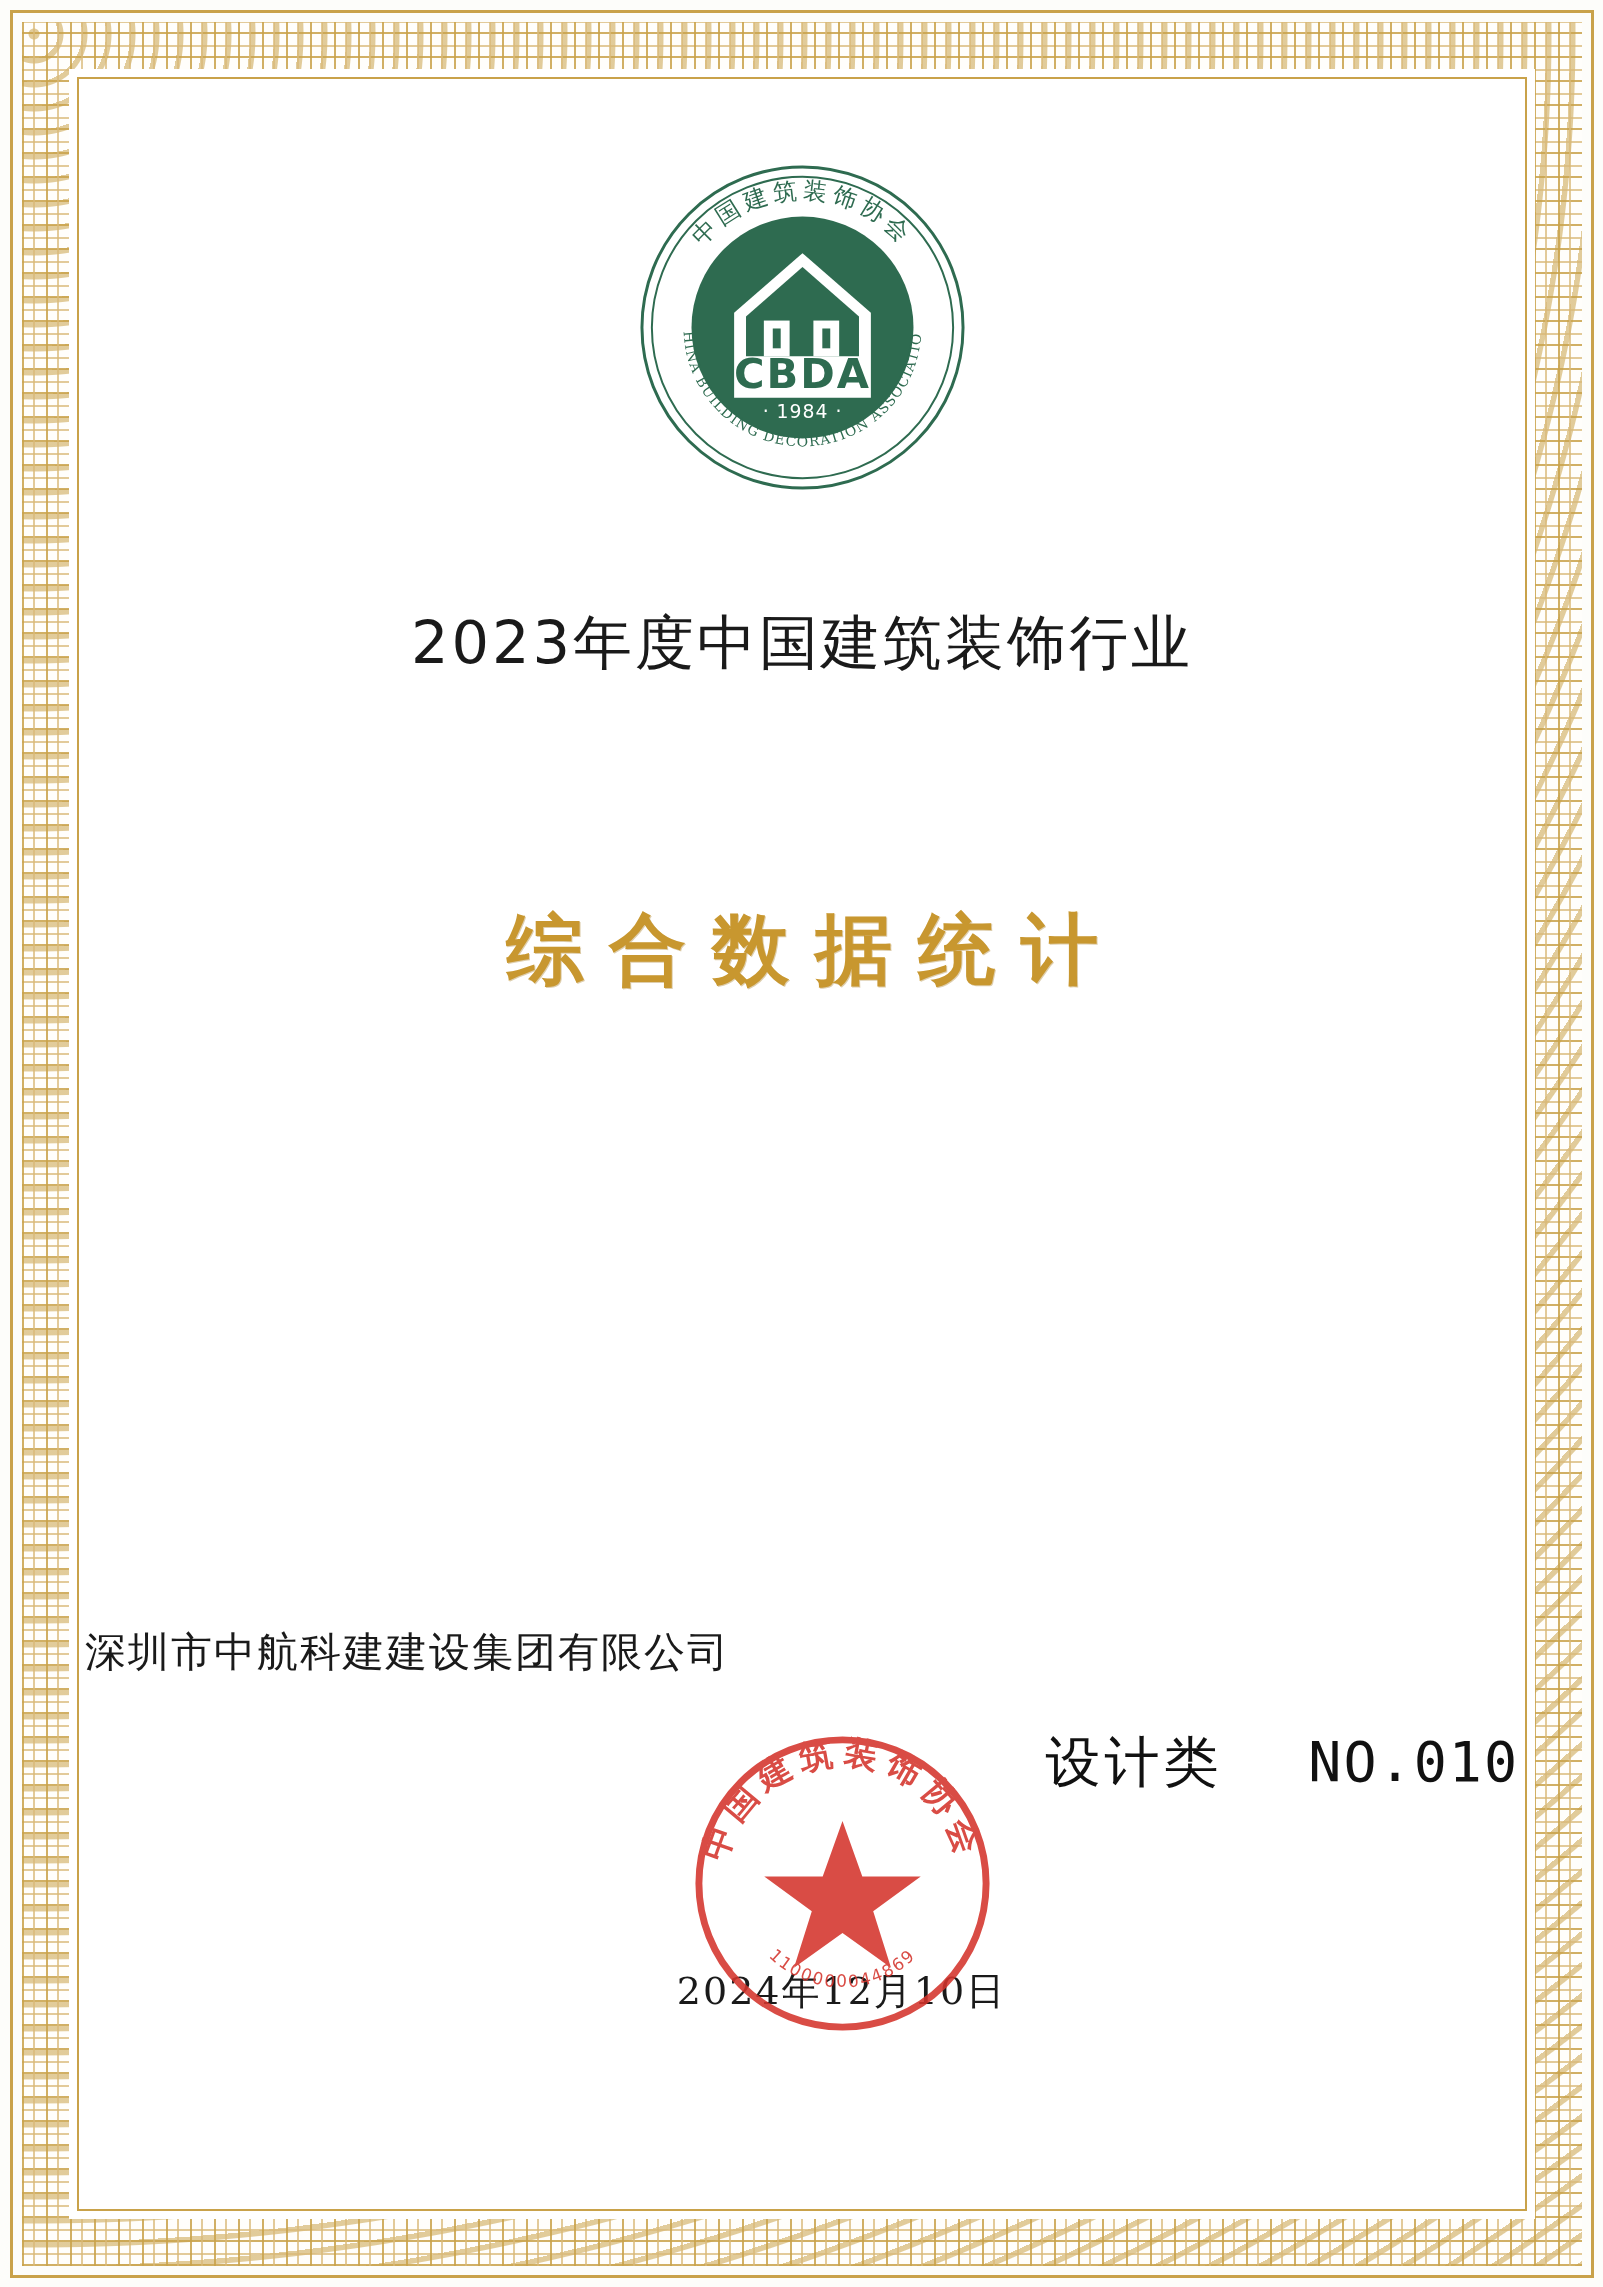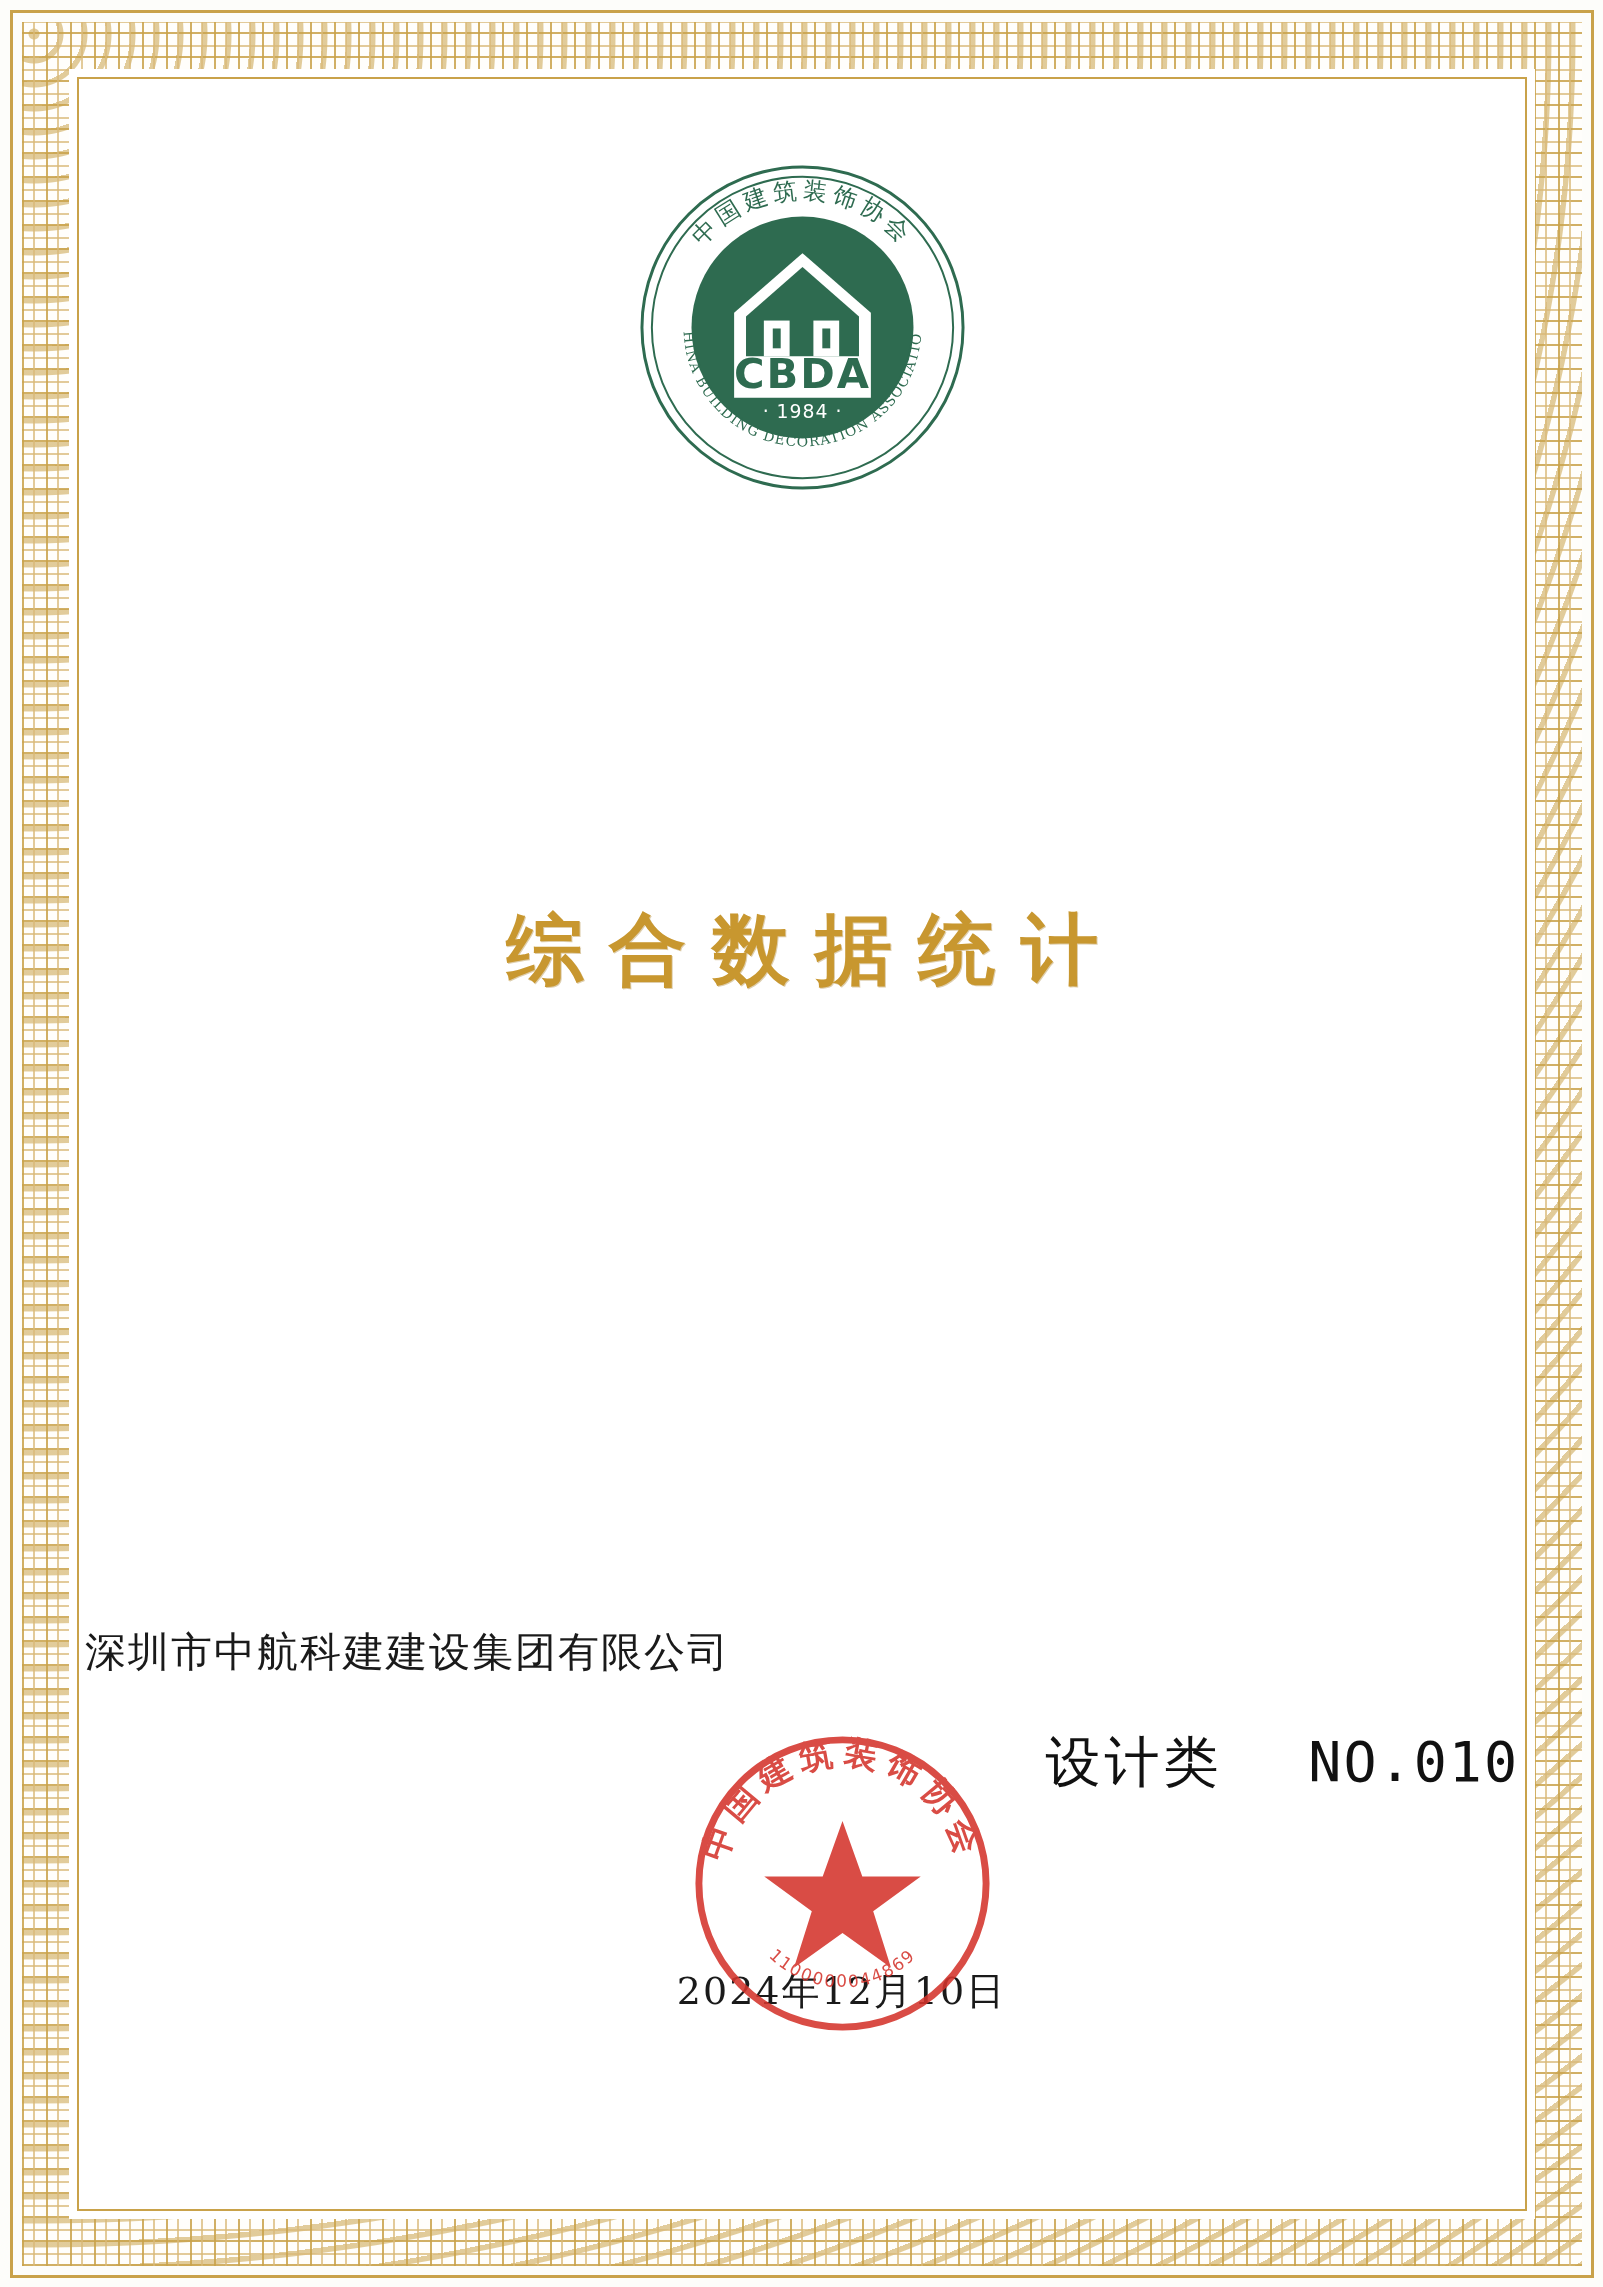--- a/index.html
+++ b/index.html
@@ -224,20 +224,21 @@
           <text fill="#2e6b50" font-family="'DejaVu Sans',sans-serif" font-size="24" letter-spacing="5">
             <textPath href="#arcTop" startOffset="50%" text-anchor="middle">中国建筑装饰协会</textPath>
           </text>
           <text fill="#2e6b50" font-family="'DejaVu Serif',serif" font-size="14" letter-spacing="1.2">
             <textPath href="#arcBottom" startOffset="50%" text-anchor="middle">CHINA BUILDING DECORATION ASSOCIATION</textPath>
           </text>
         </svg>
       </div>
     </div>
 
+    <div class="title-main">2023年度中国建筑装饰行业</div>
 
     <div class="title-sub">综合数据统计</div>
 
     <div class="recipient">深圳市中航科建建设集团有限公司</div>
 
     <div class="award-line">
       <span>设计类</span>
       <span>&nbsp;&nbsp;</span>
       <span class="award-no">NO.010</span>
     </div>

